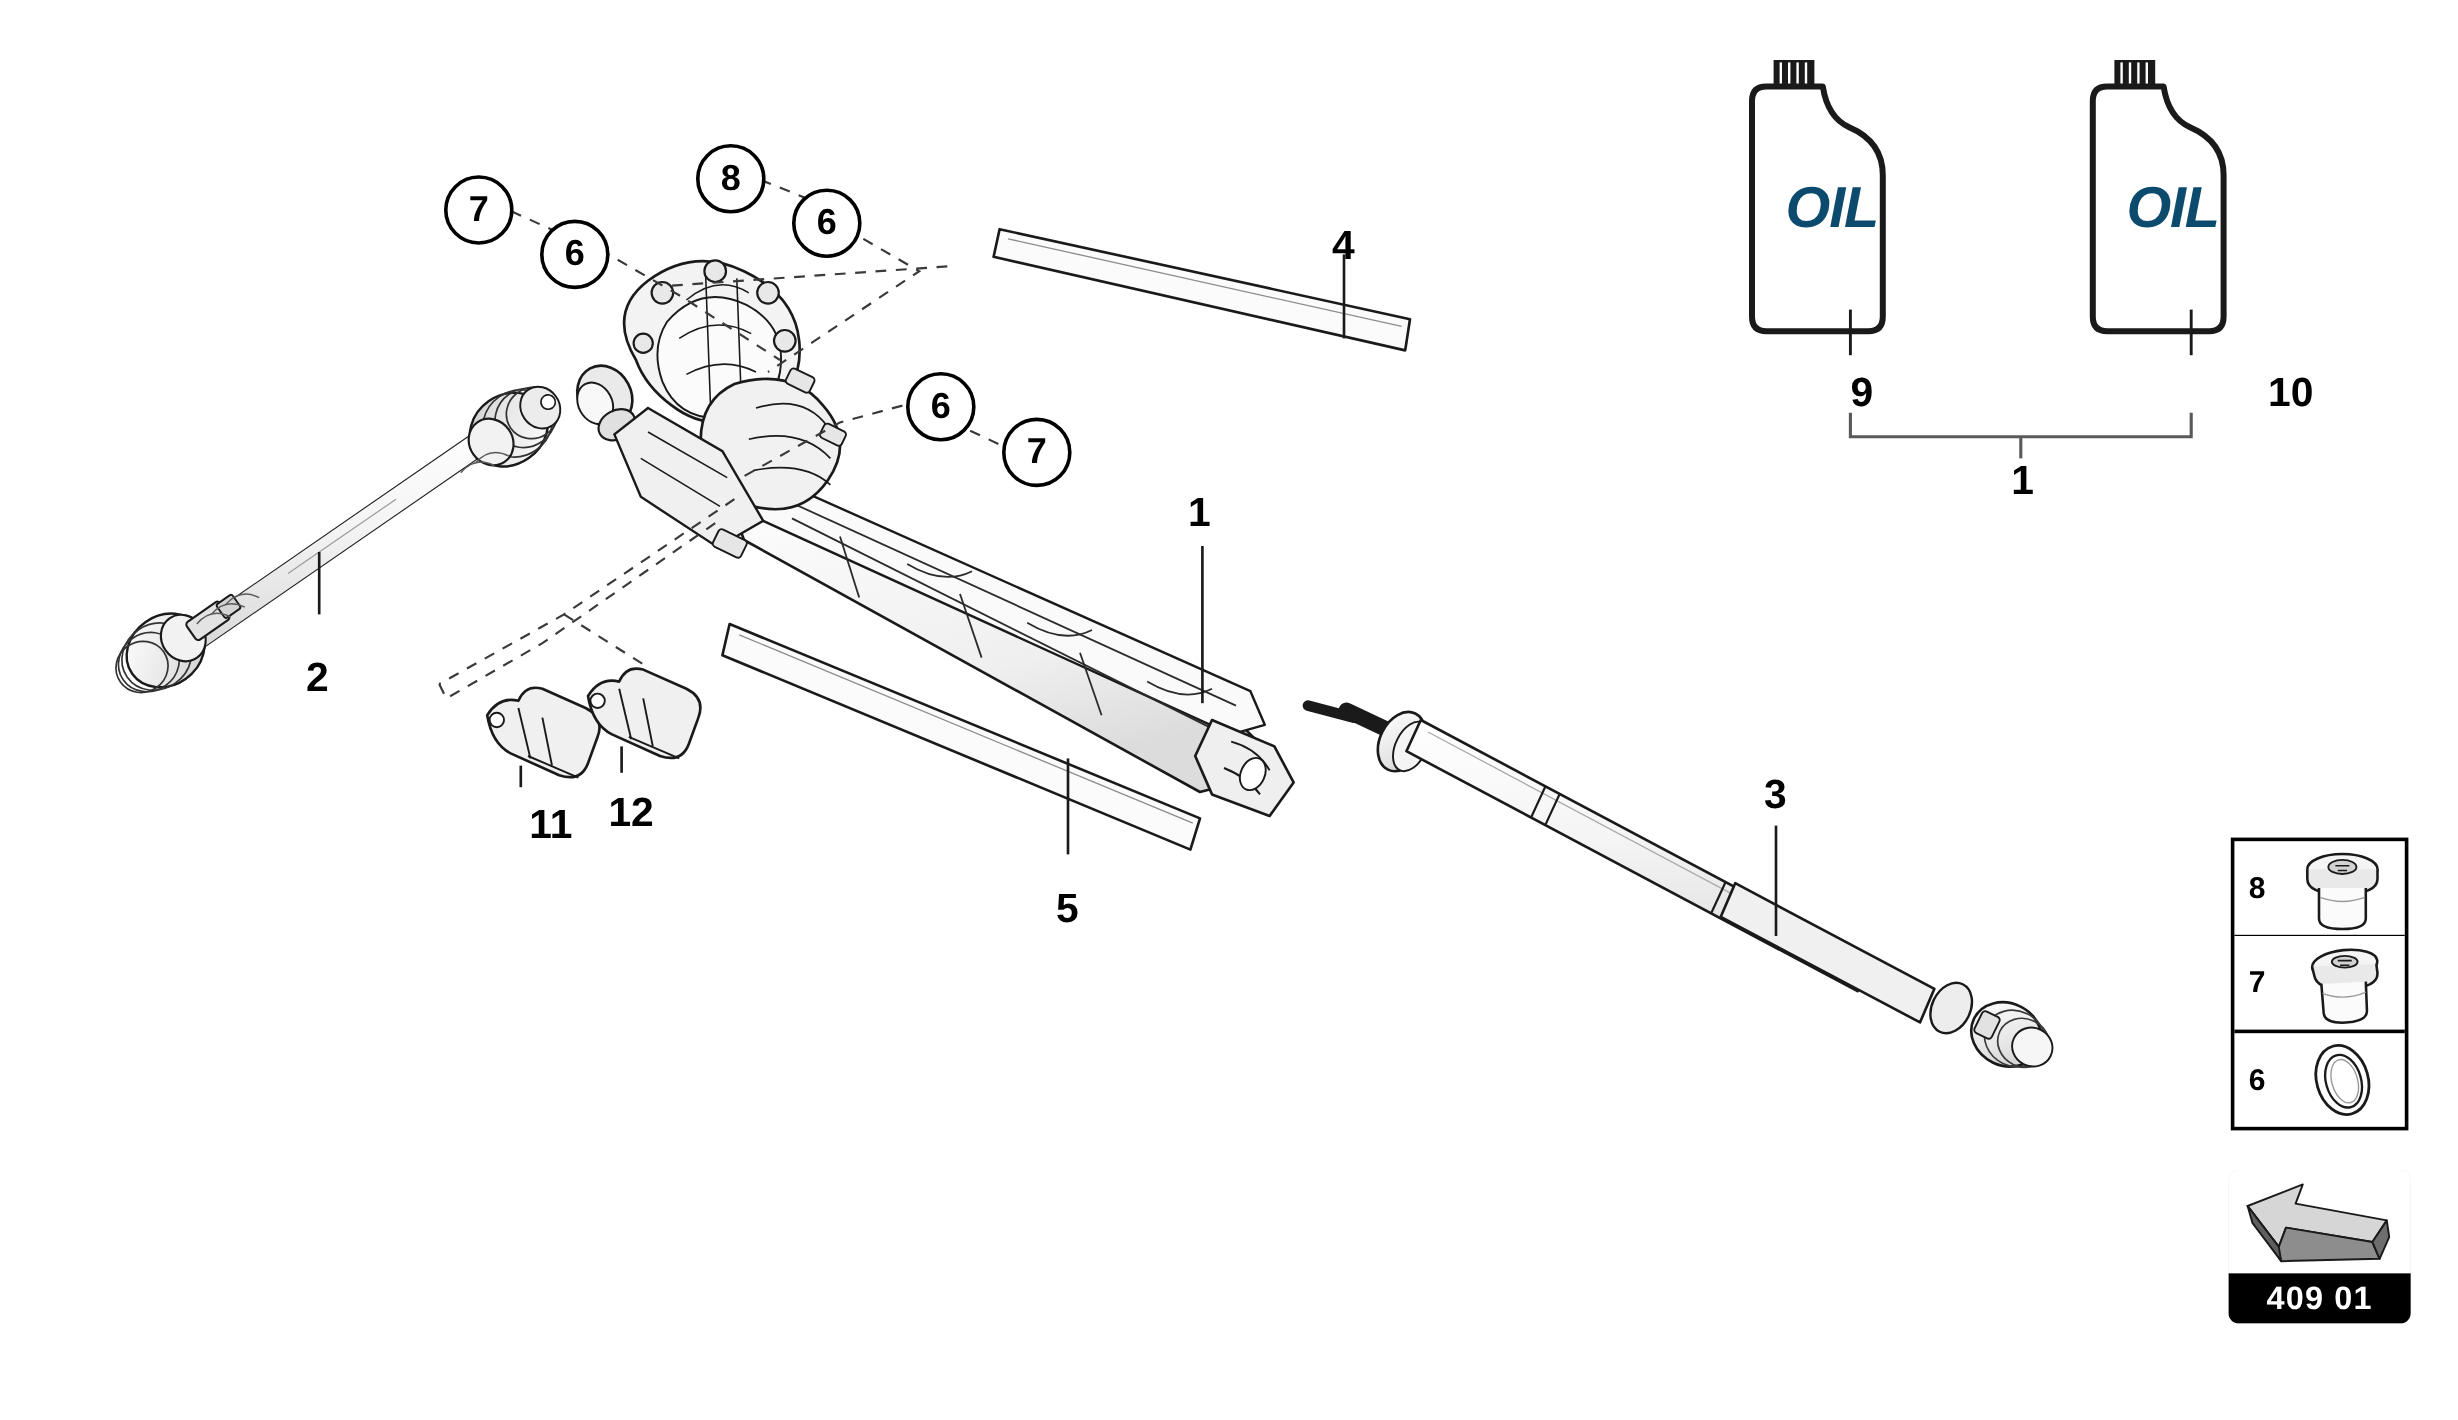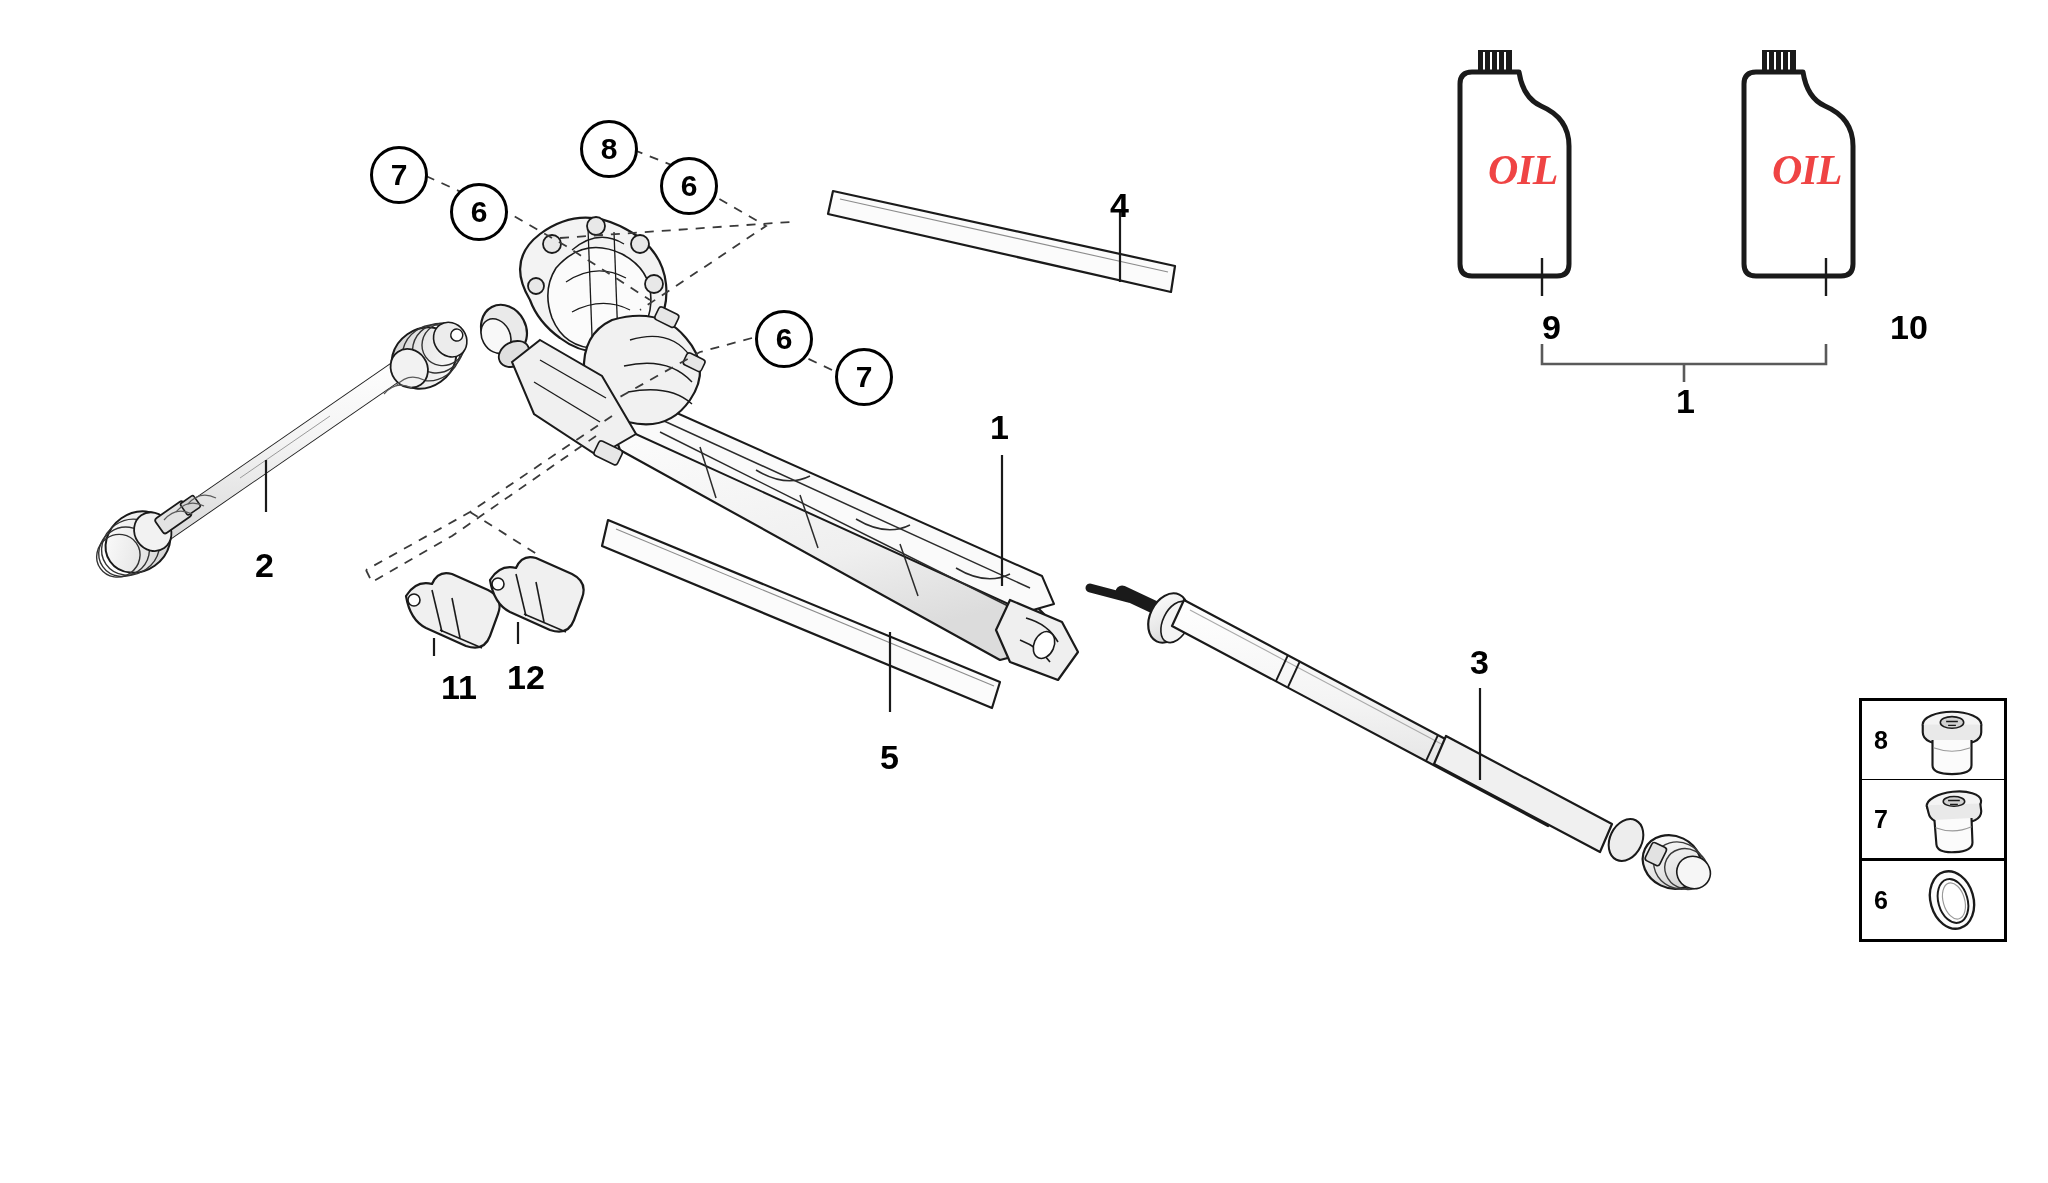--- a/index.html
+++ b/index.html
@@ -69,22 +69,22 @@
   #codebadge .codebar{
     height:42px;background:#000;color:#fff;
     display:flex;align-items:center;justify-content:center;
     font-size:27px;font-weight:bold;letter-spacing:1px;
     font-family:"Liberation Sans", sans-serif;
   }
 
   
   .oiltext{
     position:absolute;font-style:italic;font-weight:bold;
-    font-size:42px;color:#ef4444;
-    font-family:Liberation Serif, serif;
+    font-size:48px;color:#0c4a6e;
+    font-family:Liberation Sans, sans-serif;
     z-index:30;letter-spacing:-1px;
   }
 </style>
 </head>
 <body>
 
 <div id="stage">
 
   <svg class="layer" viewBox="0 0 2048 1183">
     <defs>
@@ -381,14 +381,27 @@
         <svg viewBox="0 0 100 80">
           <ellipse cx="50" cy="40" rx="22" ry="30" fill="#fcfcfc" stroke="#1a1a1a" stroke-width="2.4" transform="rotate(-16 50 40)"></ellipse>
           <ellipse cx="51" cy="41" rx="15" ry="23" fill="#ffffff" stroke="#1a1a1a" stroke-width="2" transform="rotate(-16 51 41)"></ellipse>
           <ellipse cx="52" cy="41" rx="11" ry="19" fill="#ffffff" stroke="#9a9a9a" stroke-width="1.2" transform="rotate(-16 52 41)"></ellipse>
         </svg>
       </div>
     </div>
 
   </div>
 
+  <div id="codebadge">
+    <div class="art">
+      <svg viewBox="0 0 152 86">
+
+        <path d="M 16 30 L 62 12 L 56 28 L 132 42 L 120 60 L 48 48 L 42 64 Z" fill="#d6d6d6" stroke="#1a1a1a" stroke-width="1.6" stroke-linejoin="round"></path>
+
+        <path d="M 16 30 L 42 64 L 48 48 L 120 60 L 126 74 L 44 76 Z" fill="#8d8d8d" stroke="#1a1a1a" stroke-width="1.6" stroke-linejoin="round"></path>
+        <path d="M 120 60 L 126 74 L 134 56 L 132 42 Z" fill="#6e6e6e" stroke="#1a1a1a" stroke-width="1.6" stroke-linejoin="round"></path>
+        <path d="M 16 30 L 20 44 L 44 76 L 42 64 Z" fill="#5f5f5f" stroke="#1a1a1a" stroke-width="1.6" stroke-linejoin="round"></path>
+      </svg>
+    </div>
+    <div class="codebar">409 01</div>
+  </div>
 
 </div>
 
 </body></html>

